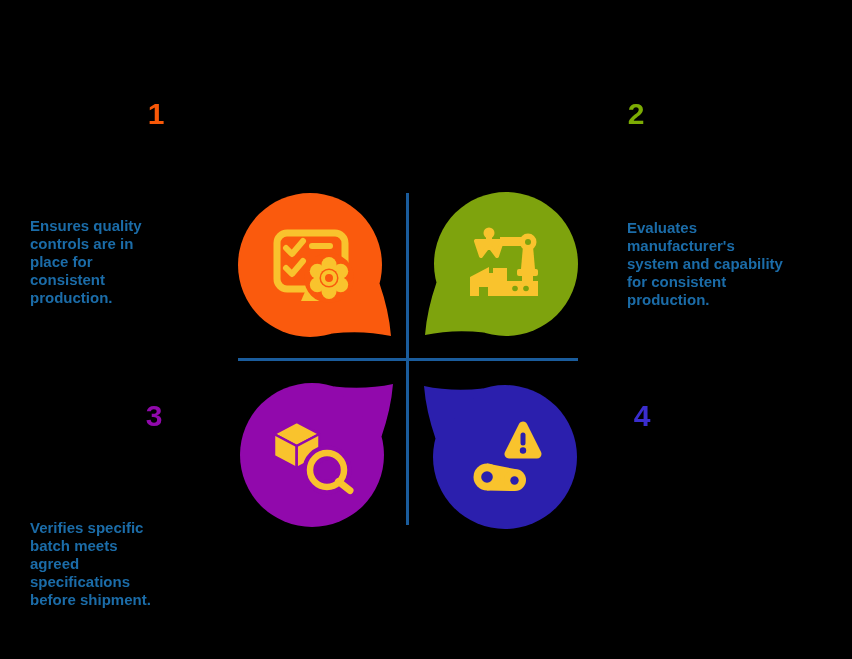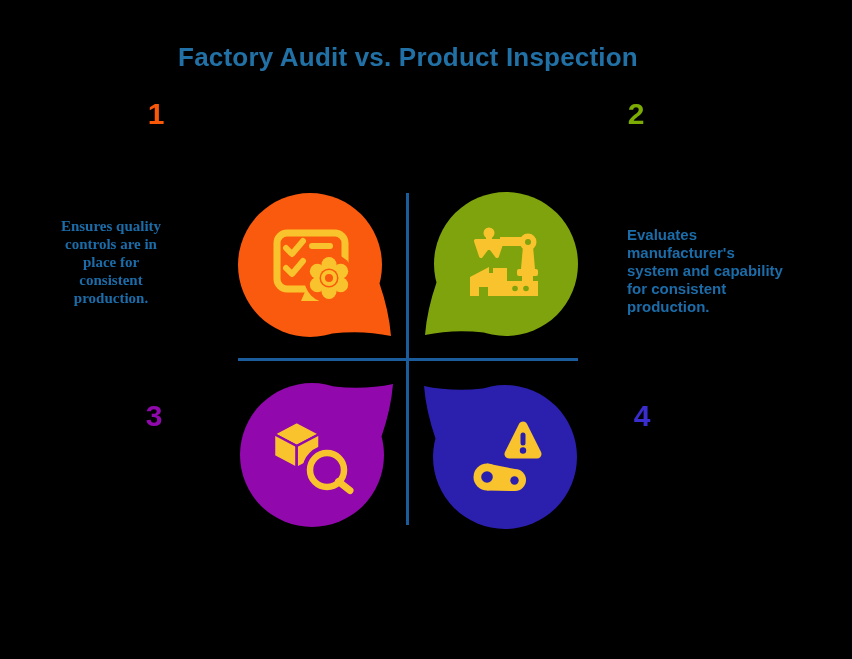--- a/index.html
+++ b/index.html
@@ -4,42 +4,41 @@
 <style>
   html,body{margin:0;padding:0;background:#000;}
   #canvas{position:relative;width:852px;height:659px;background:var(--bg,#000);
           font-family:"Liberation Sans",sans-serif;overflow:hidden;}
   .title{position:absolute;top:42px;left:0;width:816px;text-align:center;
          font-size:26px;font-weight:bold;letter-spacing:.2px;color:var(--title);}
   .num{position:absolute;font-size:30px;line-height:1;font-weight:bold;text-align:center;width:26px;}
   .q1 .num,#num1{color:var(--n1);} #num2{color:var(--n2);} #num3{color:var(--n3);} #num4{color:var(--n4);}
   .desc{position:absolute;font-size:15px;line-height:18px;font-weight:bold;
         color:var(--body);white-space:pre-line;}
-  .right{text-align:center;font-family:Liberation Serif, serif;}
+  .right{text-align:left;}
   .vline{position:absolute;left:406px;top:193px;width:3px;height:332px;background:var(--divider);}
   .hline{position:absolute;left:238px;top:358px;width:340px;height:3px;background:var(--divider);}
   .bubble{position:absolute;width:180px;height:180px;}
   .bubble .shape{position:absolute;left:0;top:0;}
   .q1 .shape{color:var(--c1);}
   .q2 .shape{color:var(--c2);transform:scaleX(-1);}
   .q3 .shape{color:var(--c3);transform:scaleY(-1);}
   .q4 .shape{color:var(--c4);transform:scale(-1,-1);}
   .icon{position:absolute;left:46px;top:46px;}
   .y{fill:var(--yellow);}
   .ys{stroke:var(--yellow);}
   .nf{fill:none;}
   .q1 .hole{fill:var(--c1);} .q2 .hole{fill:var(--c2);} .q4 .hole{fill:var(--c4);}
   .q3 .hs{stroke:var(--c3);} .q4 .hs{stroke:var(--c4);}
 </style>
 </head>
 <body>
 
 <div id="canvas">
 
-  <div class="title">Factory Audit vs. Product Inspection</div>
 
   <div class="vline"></div>
   <div class="hline"></div>
 
   <div id="num1" class="num" style="left:143px;top:99px;">1</div>
   <div class="desc right" style="left:30px;top:217px;width:162px;">Ensures quality
 controls are in
 place for
 consistent
 production.</div>
@@ -61,21 +60,21 @@
       <circle cx="63" cy="70.5" r="7.5" class="y"></circle>
       <circle cx="51.3" cy="63.75" r="7.5" class="y"></circle>
       <circle cx="51.3" cy="50.25" r="7.5" class="y"></circle>
       <circle cx="63" cy="57" r="13.5" class="y"></circle>
       <circle cx="63" cy="57" r="9.5" class="hole"></circle>
       <circle cx="63" cy="57" r="6" class="ys nf" stroke-width="4"></circle>
     </svg>
   </div>
 
   <div id="num2" class="num" style="left:623px;top:99px;">2</div>
-  <div class="desc" style="left:627px;top:219px;width:180px;margin-top:7px;">Evaluates
+  <div class="desc" style="left:627px;top:219px;width:180px;">Evaluates
 manufacturer's
 system and capability
 for consistent
 production.</div>
   <div class="bubble q2" style="left:416px;top:174px;">
     <svg class="shape" width="180" height="180" viewBox="0 0 180 180">
       <circle cx="90" cy="90" r="72" fill="currentColor"></circle>
       <path d="M159.5 108.6 Q169 136 171 161 Q143 155 112 158.5 Z" fill="currentColor"></path>
     </svg>
     <svg class="icon" width="88" height="88" viewBox="0 0 88 88">
@@ -90,20 +89,25 @@
       <rect x="60" y="56" width="11" height="8" class="y"></rect>
       <path d="M8 76 L8 57 L27 47 L27 53 L31 53 L31 48 L45 48 L45 76 Z" class="y"></path>
       <rect x="45" y="61" width="31" height="15" class="y"></rect>
       <rect x="17" y="67" width="9" height="9" class="hole"></rect>
       <circle cx="53" cy="68.5" r="2.8" class="hole"></circle>
       <circle cx="64" cy="68.5" r="2.8" class="hole"></circle>
     </svg>
   </div>
 
   <div id="num3" class="num" style="left:141px;top:401px;">3</div>
+  <div class="desc right" style="left:30px;top:519px;width:162px;">Verifies specific
+batch meets
+agreed
+specifications
+before shipment.</div>
   <div class="bubble q3" style="left:222px;top:365px;">
     <svg class="shape" width="180" height="180" viewBox="0 0 180 180">
       <circle cx="90" cy="90" r="72" fill="currentColor"></circle>
       <path d="M159.5 108.6 Q169 136 171 161 Q143 155 112 158.5 Z" fill="currentColor"></path>
     </svg>
     <svg class="icon" width="88" height="88" viewBox="0 0 88 88">
       <polygon points="28.7,11 51.5,23 28.7,35 6,23" class="y hs" stroke-width="2.5" stroke-linejoin="round"></polygon>
       <polygon points="6,23 28.7,35 28.7,57 6,45" class="y hs" stroke-width="2.5" stroke-linejoin="round"></polygon>
       <polygon points="28.7,35 51.5,23 51.5,45 28.7,57" class="y hs" stroke-width="2.5" stroke-linejoin="round"></polygon>
       <circle cx="59" cy="59" r="17" class="hs nf" stroke-width="15"></circle>

